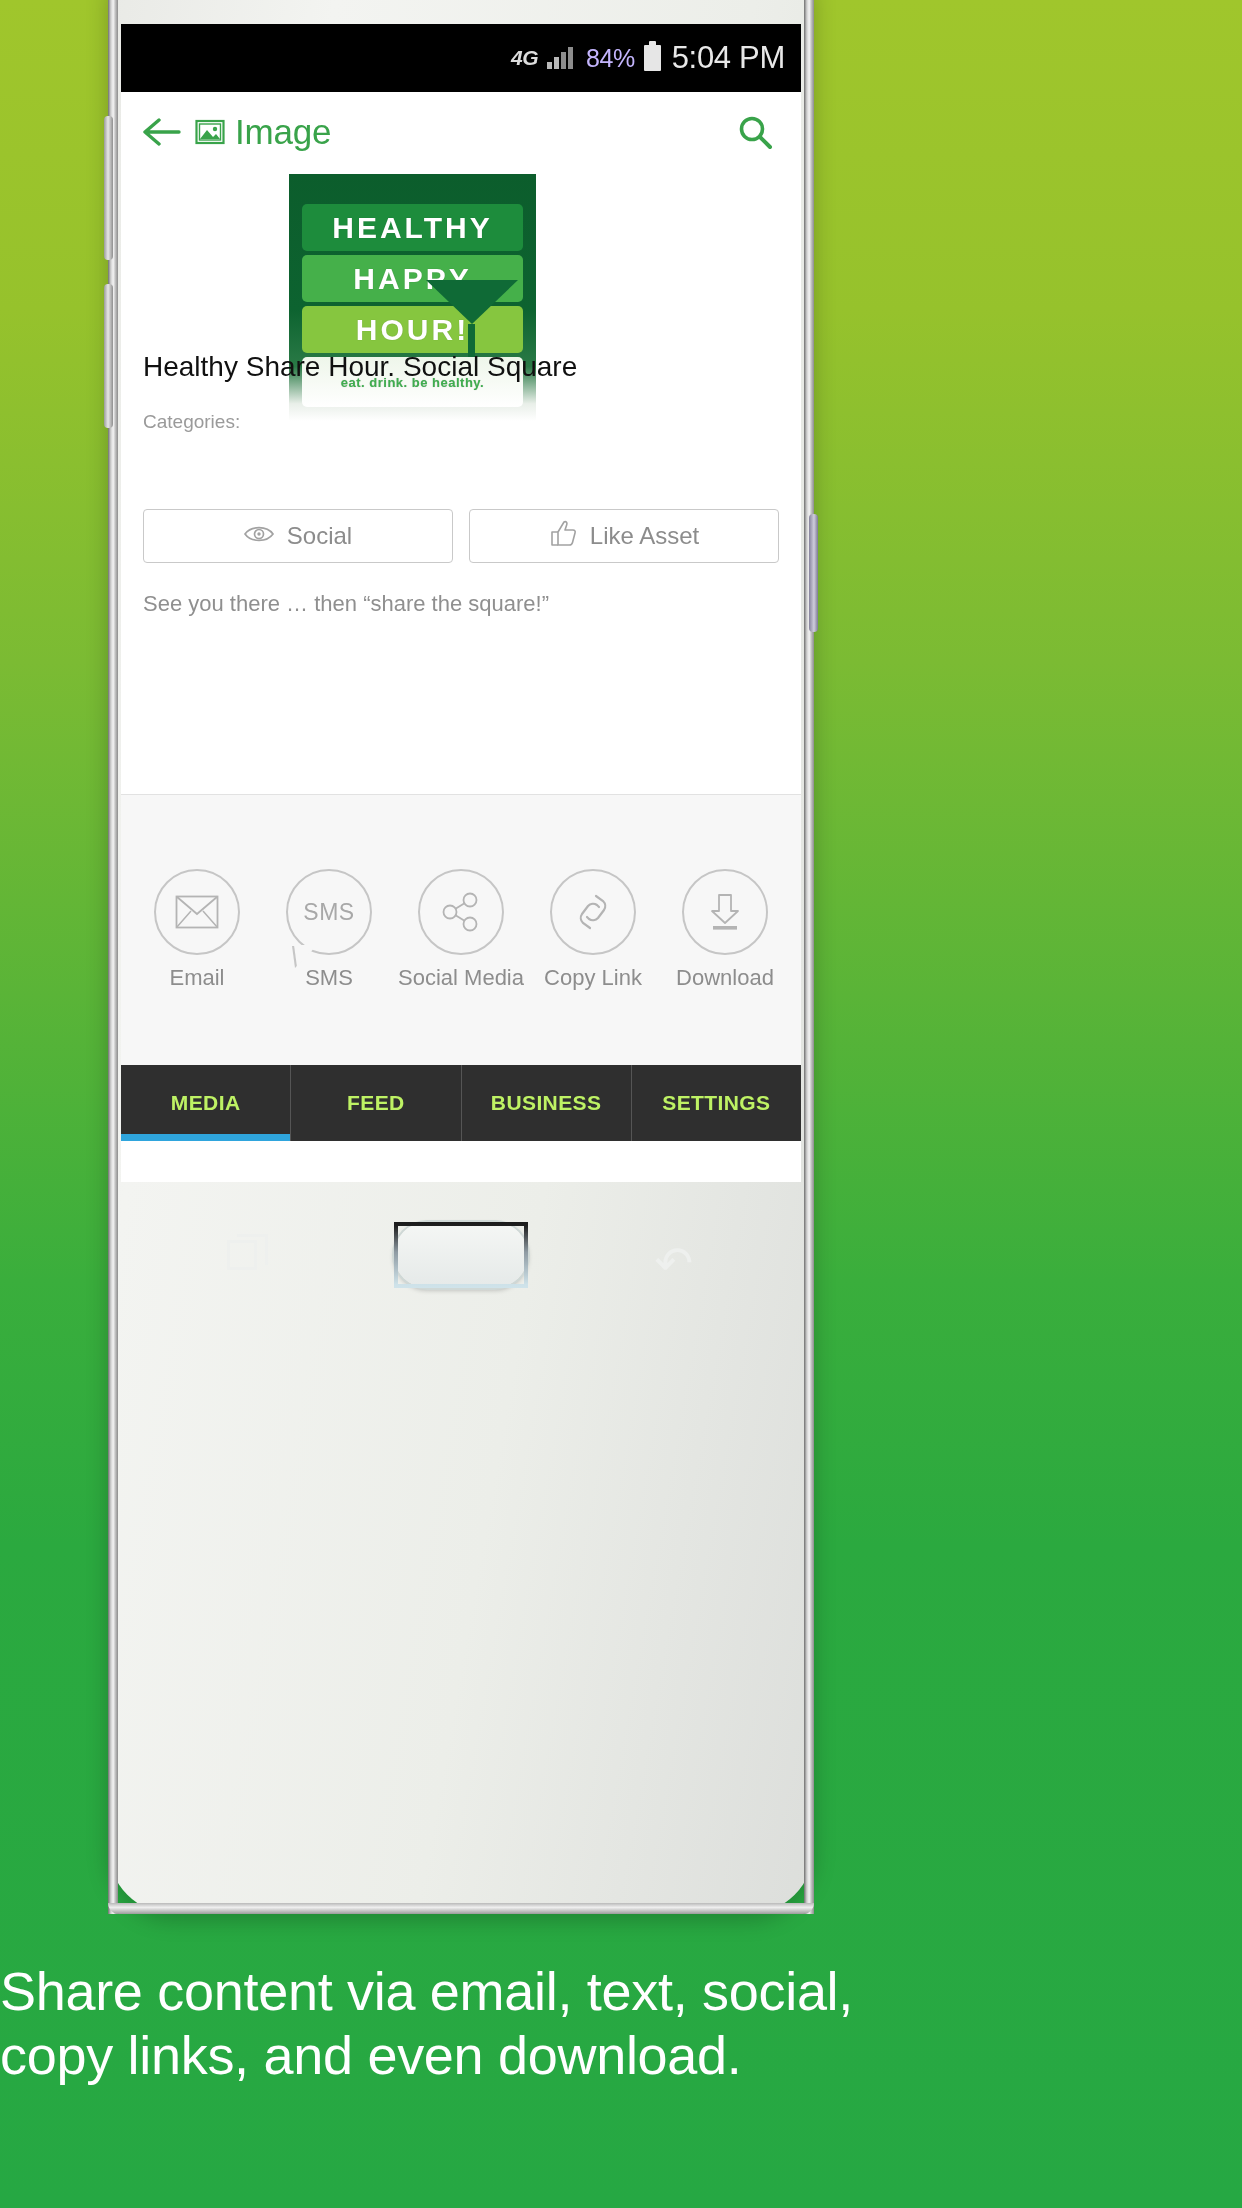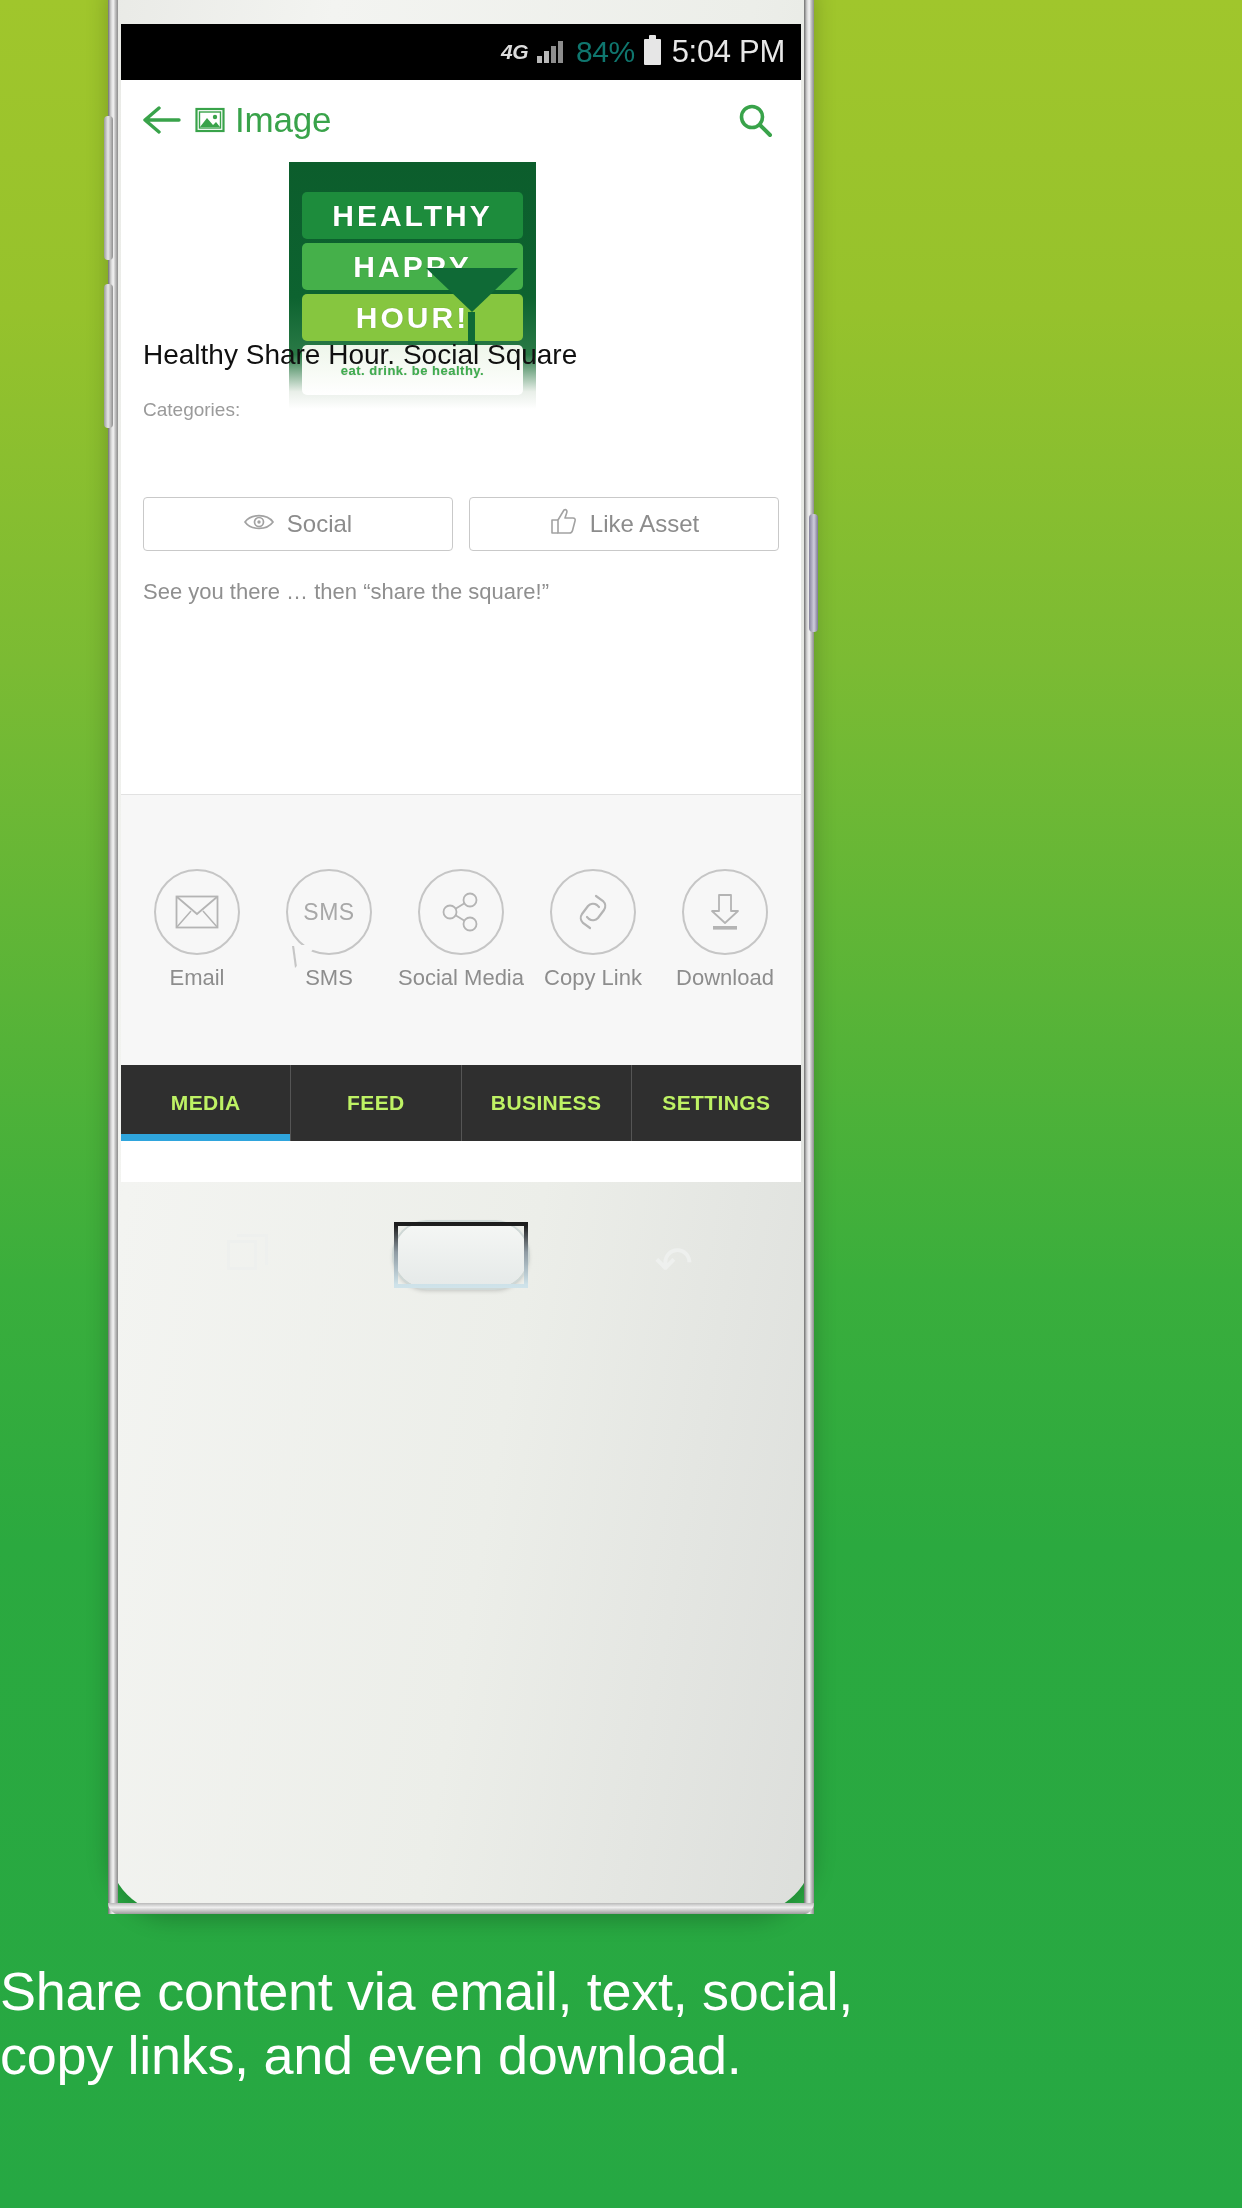--- a/index.html
+++ b/index.html
@@ -75,42 +75,42 @@
     left: 13px;
     top: 40px;
     width: 680px;
     height: 1158px;
     background: #fff;
     overflow: hidden;
   }
 
   
   #statusbar {
-    height: 56px;
+    height: 68px;
     background: #000;
     display: flex;
     align-items: center;
     justify-content: flex-end;
     padding-right: 16px;
     color: #dcdcdc;
   }
   #statusbar .net {
     font-size: 21px;
     font-weight: bold;
     font-style: italic;
     letter-spacing: -0.5px;
     margin-right: 9px;
   }
   .sig { display: flex; align-items: flex-end; gap: 2px; margin-right: 13px; }
   .sig i { display: block; width: 5px; background: #b8b8b8; }
   .sig i:nth-child(1){ height: 7px; }
   .sig i:nth-child(2){ height: 12px; }
   .sig i:nth-child(3){ height: 17px; background:#8d8d8d;}
   .sig i:nth-child(4){ height: 22px; background:#8d8d8d;}
-  #statusbar .pct { font-size: 30px; letter-spacing: -0.5px; color:#0f766e; }
+  #statusbar .pct { font-size: 25px; letter-spacing: -0.5px; color:#c4b5fd; }
   .batt {
     position: relative;
     width: 17px; height: 26px;
     background: #e6e6e6;
     margin: 0 11px 0 9px;
     border-radius: 1px;
   }
   .batt:before {
     content:""; position:absolute; top:-4px; left:5px;
     width:7px; height:4px; background:#e6e6e6; border-radius:1px 1px 0 0;

